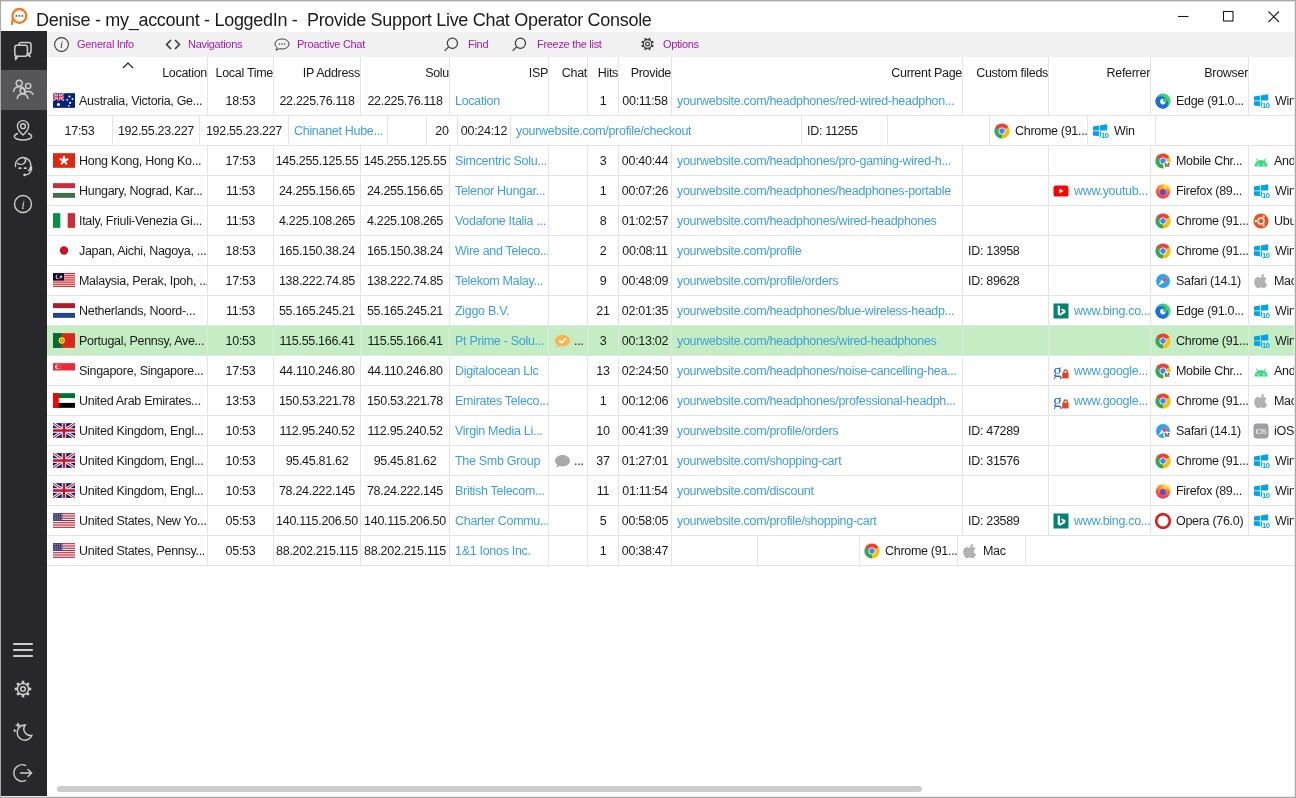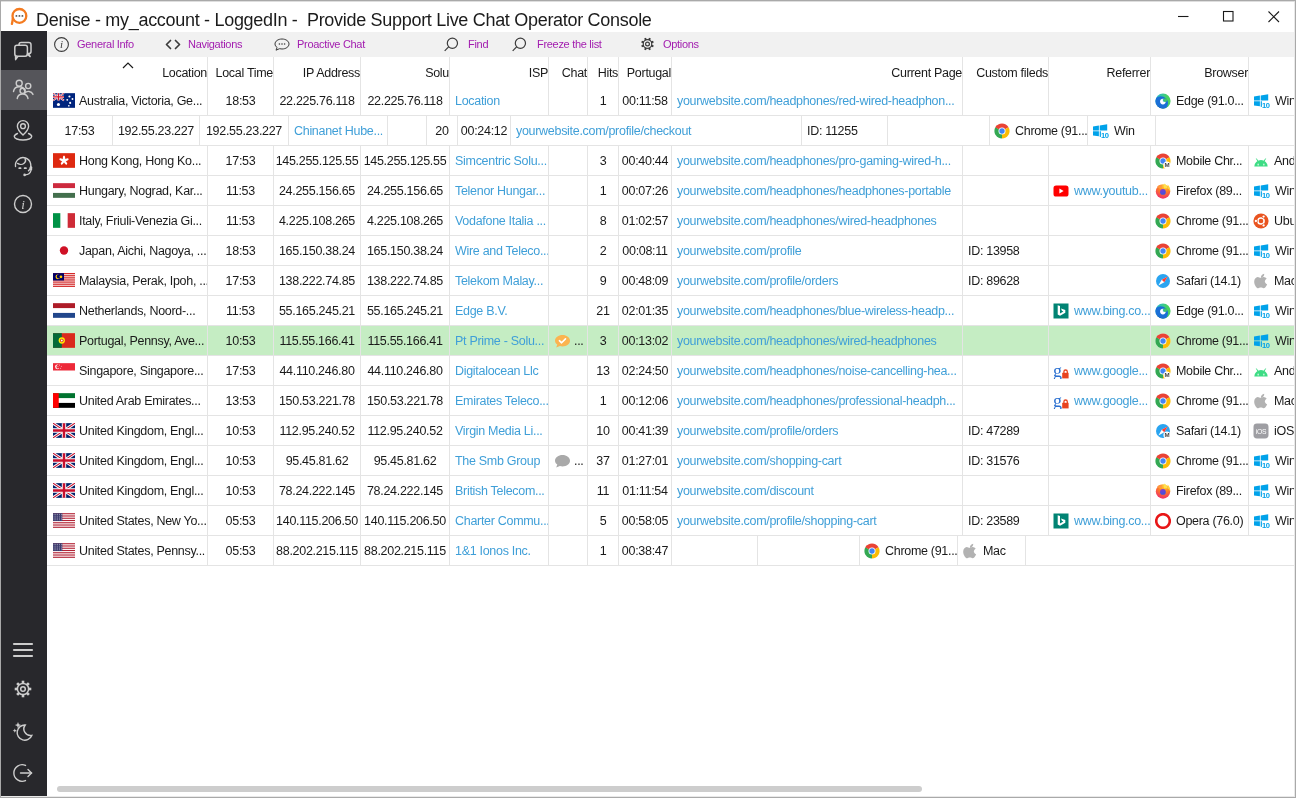--- a/index.html
+++ b/index.html
@@ -213,21 +213,21 @@
   </div>
 <div class="grid">
   <div class="hrow" style="position:relative">
       <div class="hc c0">Location</div>
       <div class="hc c1">Local Time</div>
       <div class="hc c2">IP Address</div>
       <div class="hc c3">Solu</div>
       <div class="hc c4">ISP</div>
       <div class="hc c5">Chat</div>
       <div class="hc c6">Hits</div>
-      <div class="hc c7">Portugal</div>
+      <div class="hc c7">Provide</div>
       <div class="hc c8">Current Page</div>
       <div class="hc c9">Custom fileds</div>
       <div class="hc c10">Referrer</div>
       <div class="hc c11">Browser</div>
       <div class="hc c12">OS</div>
       <span class="sorter"><svg width="14" height="8" viewBox="0 0 14 8" xmlns="http://www.w3.org/2000/svg">
           <path d="M2,7 L7,2 L12,7" fill="none" stroke="#1a1a1a" stroke-width="1.2"></path>
         </svg></span>
     </div>
 <div class="row">
@@ -615,21 +615,21 @@
             <rect width="21" height="14" fill="#fff"></rect>
             <rect width="21" height="4.7" fill="#ae1c28"></rect>
             <rect y="9.3" width="21" height="4.7" fill="#21468b"></rect>
           </svg>
         </span>
         <span class="loctxt">Netherlands, Noord-...</span>
       </div>
       <div class="c c1 ctr">11:53</div>
       <div class="c c2 ctr">55.165.245.21</div>
       <div class="c c3 ctr">55.165.245.21</div>
-      <div class="c c4 lnk">Edge B.V.</div>
+      <div class="c c4 lnk">Ziggo B.V.</div>
       <div class="c c5"></div>
       <div class="c c6 ctr">21</div>
       <div class="c c7 ctr">02:01:35</div>
       <div class="c c8 lnk">yourwebsite.com/headphones/blue-wireless-headp...</div>
       <div class="c c9"></div>
       <div class="c c10 icotxt">
         <span class="ic">
           <svg width="16" height="16" viewBox="0 0 16 16" xmlns="http://www.w3.org/2000/svg">
             <rect x="0.5" y="0.5" width="15" height="15" fill="#008373"></rect>
             <path d="M4.7,2.3 L7.0,3.1 V10.5 L10.4,8.5 L8.9,7.8 L8.0,5.4 L12.3,6.9 V9.7 L7.0,12.8 L4.7,11.5 Z" fill="#fff"></path>

